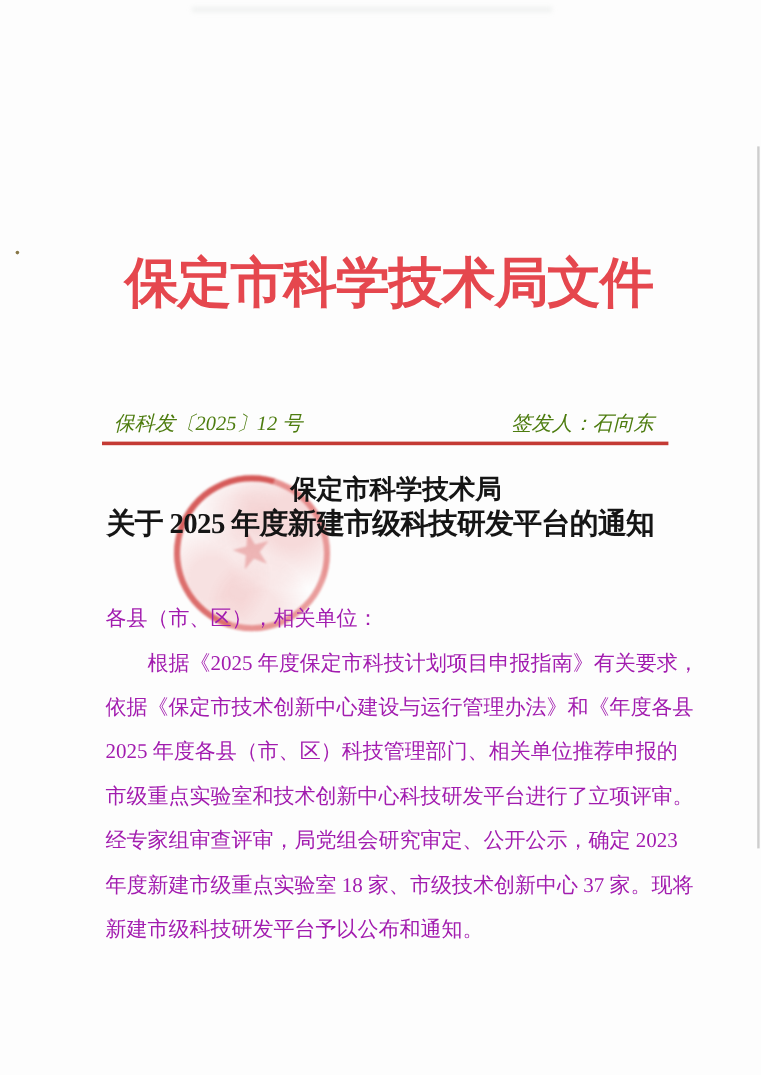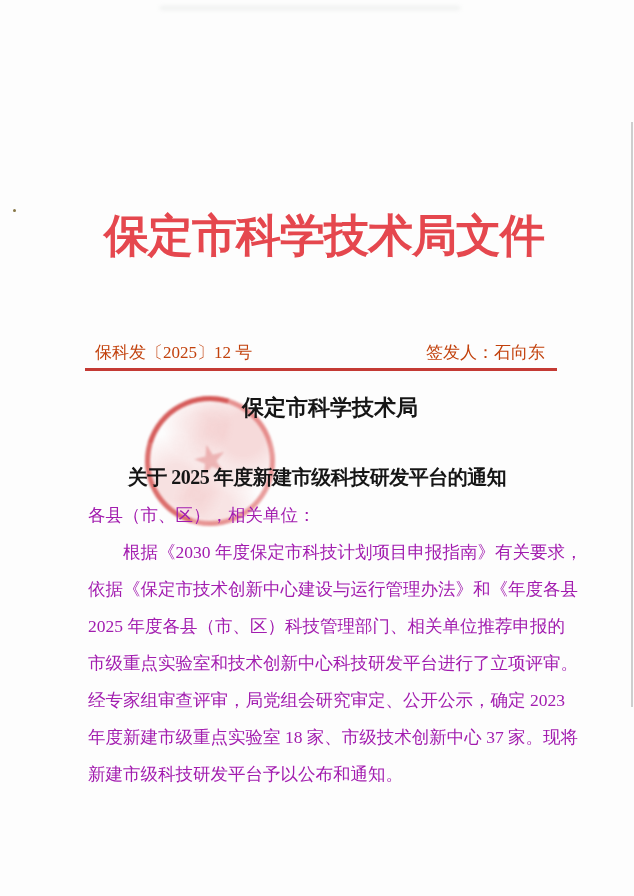--- a/index.html
+++ b/index.html
@@ -29,21 +29,21 @@
   .red-header{
     position:absolute;top:206px;left:0;width:634px;
     text-align:center;padding-left:14px;box-sizing:border-box;
     font-size:45px;font-weight:900;letter-spacing:-1px;
     color:#e5474e;white-space:nowrap;
   }
   
   .doc-row{
     position:absolute;top:341px;left:95px;width:450px;
     display:flex;justify-content:space-between;align-items:baseline;
-    font-size:17px;color:#c2410c;white-space:nowrap;
+    font-size:17px;color:#4d7c0f;white-space:nowrap;font-style:italic;
   }
   .red-rule{
     position:absolute;top:368px;left:85px;width:472px;height:3px;
     background:#c43a34;
   }
   
   .seal{
     position:absolute;left:145px;top:396px;width:120px;height:120px;
     border-radius:50%;
     border:5px solid rgba(214,62,60,.5);
@@ -71,21 +71,21 @@
   }
   
   .doc-title{
     position:absolute;top:394px;left:0;width:634px;
     text-align:center;color:#151515;z-index:2;
   }
   .doc-title .t1{
     font-size:22px;font-weight:800;line-height:28px;white-space:nowrap;margin-left:26px;
   }
   .doc-title .t2{
-    font-size:20px;font-weight:800;line-height:30px;letter-spacing:-.5px;white-space:nowrap;margin-top:40px;
+    font-size:24px;font-weight:800;line-height:30px;letter-spacing:-.5px;white-space:nowrap;
   }
   
   .body-text{
     position:absolute;top:497px;left:88px;width:478px;
     font-size:17.5px;color:#a21caf;z-index:2;
   }
   .body-text .line{
     line-height:37px;white-space:nowrap;
   }
   .body-text .line.indent{
@@ -114,21 +114,21 @@
     <span class="seal-star">★</span>
   </div>
 
   <div class="doc-title">
     <div class="t1">保定市科学技术局</div>
     <div class="t2">关于 2025 年度新建市级科技研发平台的通知</div>
   </div>
 
   <div class="body-text">
     <div class="line">各县（市、区），相关单位：</div>
-    <div class="line indent">根据《2030 年度保定市科技计划项目申报指南》有关要求，</div>
+    <div class="line indent">根据《2025 年度保定市科技计划项目申报指南》有关要求，</div>
     <div class="line">依据《保定市技术创新中心建设与运行管理办法》和《年度各县</div>
     <div class="line">2025 年度各县（市、区）科技管理部门、相关单位推荐申报的</div>
     <div class="line">市级重点实验室和技术创新中心科技研发平台进行了立项评审。</div>
     <div class="line">经专家组审查评审，局党组会研究审定、公开公示，确定 2023</div>
     <div class="line">年度新建市级重点实验室 18 家、市级技术创新中心 37 家。现将</div>
     <div class="line">新建市级科技研发平台予以公布和通知。</div>
   </div>
 
 </div>
 

